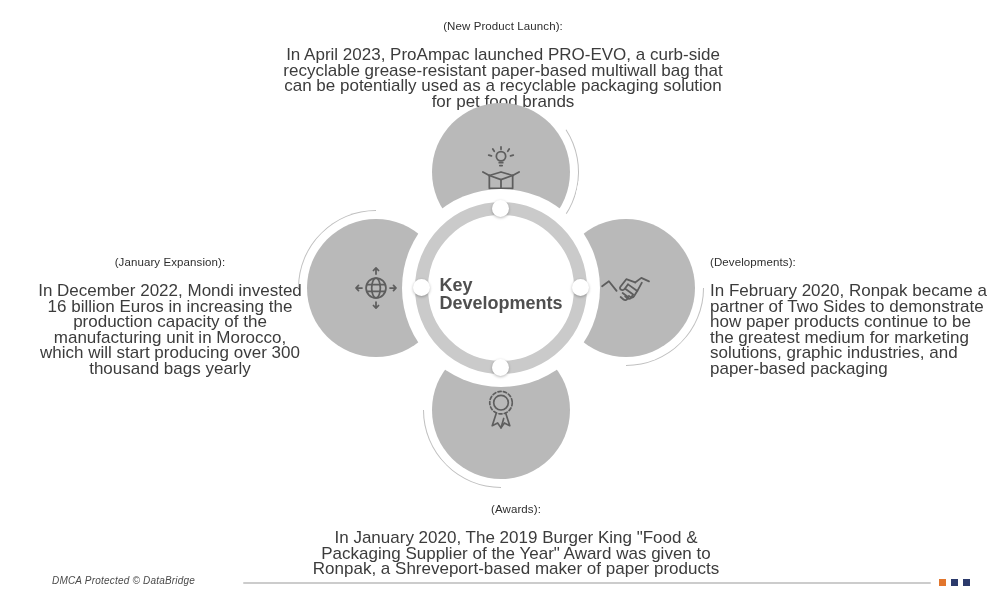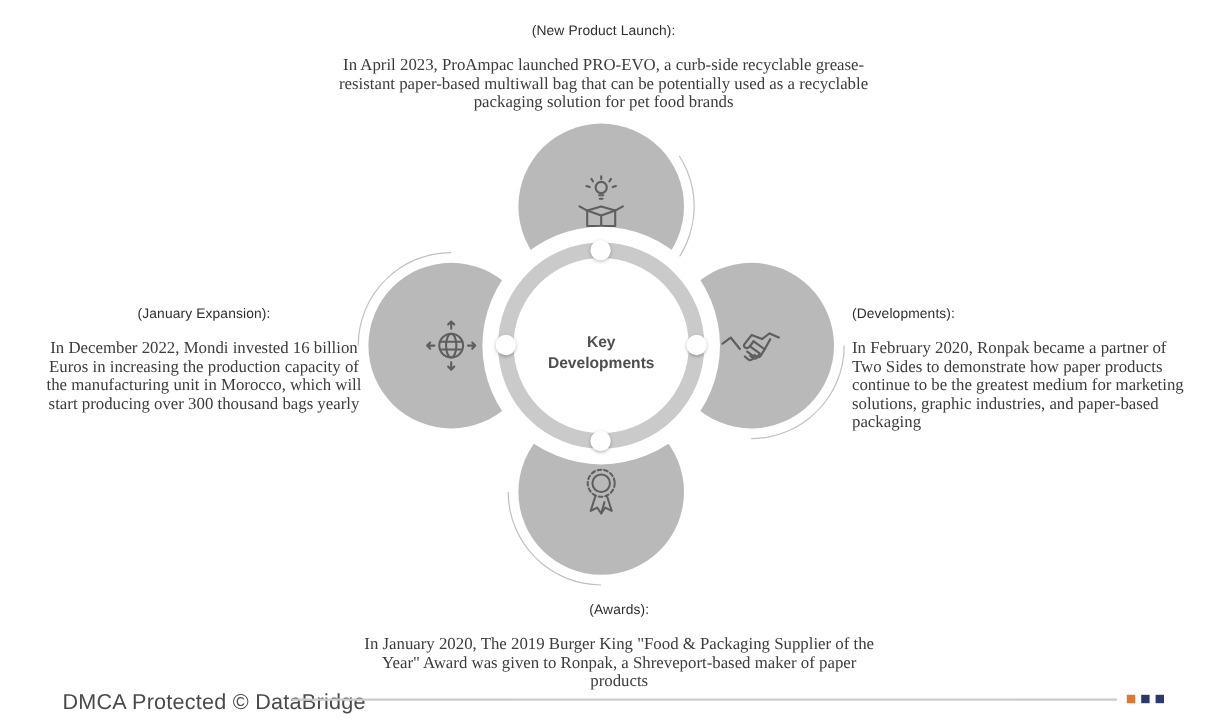--- a/index.html
+++ b/index.html
@@ -16,24 +16,23 @@
 
   
   .tblock { position: absolute; }
   .node-heading {
     font-size: 11.5px;
     color: #2e2e2e;
     margin-bottom: 15px;
     letter-spacing: 0.1px;
   }
   .node-body {
-    font-size: 14px;
+    font-size: 17px;
     line-height: 15.5px;
     color: #3c3c3c;
-    font-family: Liberation Serif, serif;
   }
   .top-block    { left: 278px; top: 20px;  width: 450px; text-align: center; }
   .left-block   { left: 36px;  top: 256px; width: 268px; text-align: center; }
   .right-block  { left: 710px; top: 256px; width: 288px; text-align: left; }
   .bottom-block { left: 300px; top: 503px; width: 432px; text-align: center; }
 
   
   .node-circle {
     position: absolute;
     width: 138px; height: 138px;
@@ -70,47 +69,47 @@
     position: absolute;
     left: 415px; top: 202px;
     width: 172px; height: 172px;
     box-sizing: border-box;
     border-radius: 50%;
     border: 13px solid var(--ring-gray, #cacaca);
     background: #ffffff;
     display: flex; align-items: center; justify-content: center;
   }
   .center-label {
-    font-size: 13px;
+    font-size: 18px;
     font-weight: bold;
     color: #4f4f4f;
-    text-align: center;
     white-space: pre-line;
     line-height: 18px;
     margin-top: 12px;
   }
   .dot {
     position: absolute;
     width: 17px; height: 17px;
     border-radius: 50%;
     background: #ffffff;
     box-shadow: 0 1px 3px rgba(0,0,0,0.28);
   }
   .dot-top    { left: 492px; top: 200px; }
   .dot-bottom { left: 492px; top: 359px; }
   .dot-left   { left: 413px; top: 279px; }
   .dot-right  { left: 572px; top: 279px; }
 
   
   .dmca {
     position: absolute;
     left: 52px; top: 575px;
-    font-size: 18px;
+    font-size: 10px;
     color: #4a4a4a;
     letter-spacing: 0.2px;
+    font-style: italic;
   }
   .divider {
     position: absolute;
     left: 243px; top: 582px;
     width: 688px; height: 2px;
     background: var(--divider-gray, #cccccc);
     border-radius: 1px;
   }
   .brand-dots {
     position: absolute;

